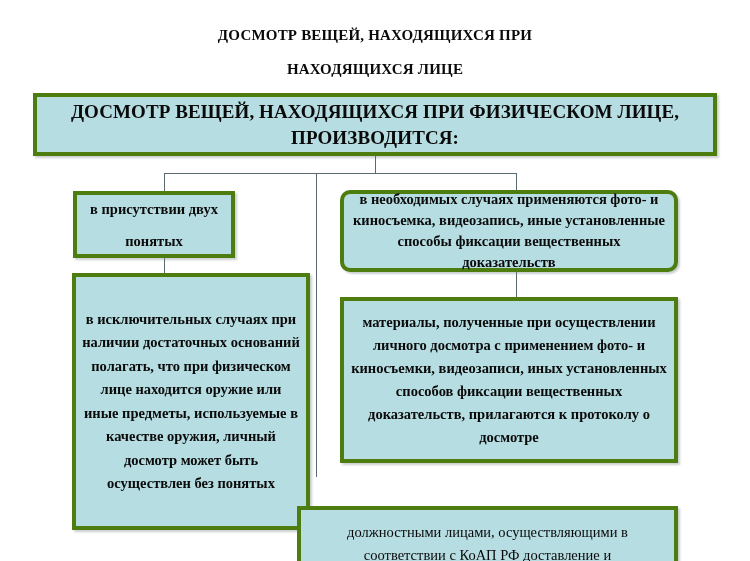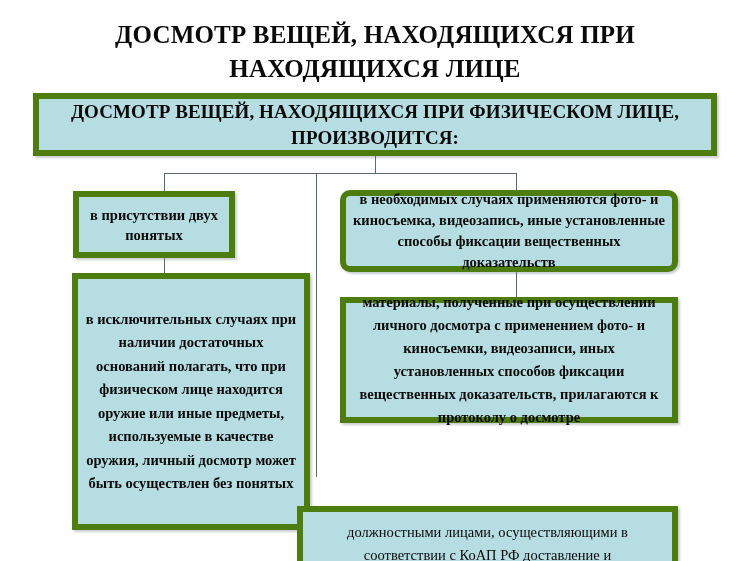--- a/index.html
+++ b/index.html
@@ -20,33 +20,33 @@
   }
 
   
   .title {
     position: absolute;
     left: 95px;
     top: 18px;
     width: 560px;
     text-align: center;
     font-weight: bold;
-    font-size: 25px;
+    font-size: 15px;
     line-height: 34px;
     letter-spacing: 0.2px;
     color: #0a0a0a;
   }
   .title .line2 { display: block; }
 
   
   .box {
     position: absolute;
     box-sizing: border-box;
     background: #b6dde2;
-    border: 6px solid #4d7c0f;
+    border: 4px solid #4d7c0f;
     box-shadow: 2px 2px 2px rgba(120,130,138,0.38);
     display: flex;
     align-items: center;
     justify-content: center;
     text-align: center;
     color: #0a0a0a;
   }
   .box .txt {
     display: block;
     width: 100%;
@@ -55,32 +55,32 @@
     white-space: pre-line;
   }
 
   #box-root {
     left: 33px; top: 93px; width: 684px; height: 63px;
     font-size: 19px; font-weight: bold; line-height: 26px;
     letter-spacing: 0.1px;
   }
   #box-witnesses {
     left: 73px; top: 191px; width: 162px; height: 67px;
-    font-size: 14.5px; font-weight: bold; line-height: 20px;
+    font-size: 14.5px; font-weight: bold; line-height: 32px;
   }
   #box-exceptional {
     left: 72px; top: 273px; width: 238px; height: 257px;
     font-size: 14.5px; font-weight: bold; line-height: 23.5px;
   }
   #box-photo {
     left: 340px; top: 190px; width: 338px; height: 82px;
     font-size: 14.5px; font-weight: bold; line-height: 21px; border-radius: 10px;
   }
   #box-materials {
-    left: 340px; top: 297px; width: 338px; height: 126px;
+    left: 340px; top: 297px; width: 338px; height: 166px;
     font-size: 14.5px; font-weight: bold; line-height: 23px;
   }
   #box-officials {
     left: 297px; top: 470px; width: 381px; height: 99px;
     font-size: 14.5px; font-weight: normal; line-height: 23px; margin-top: 36px;
   }
 
   
   .conn {
     position: absolute;

